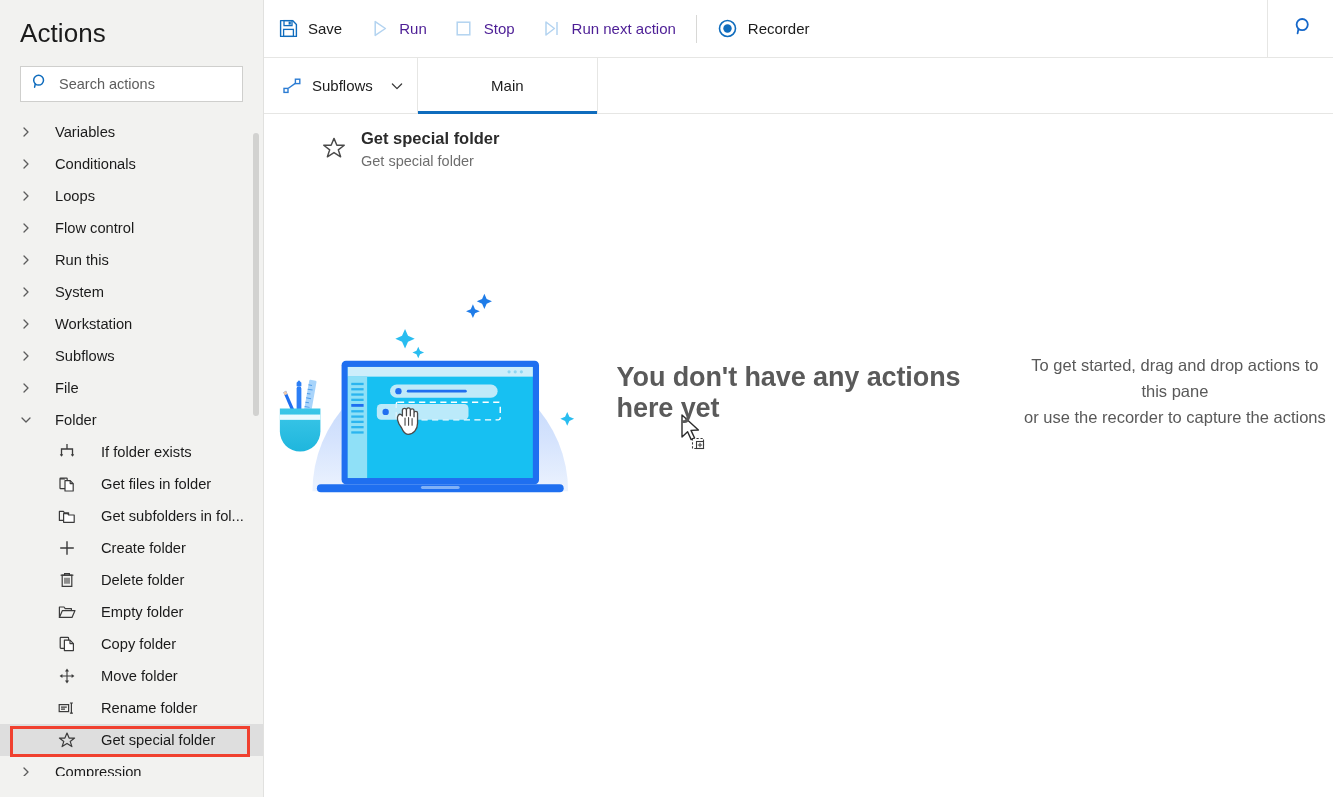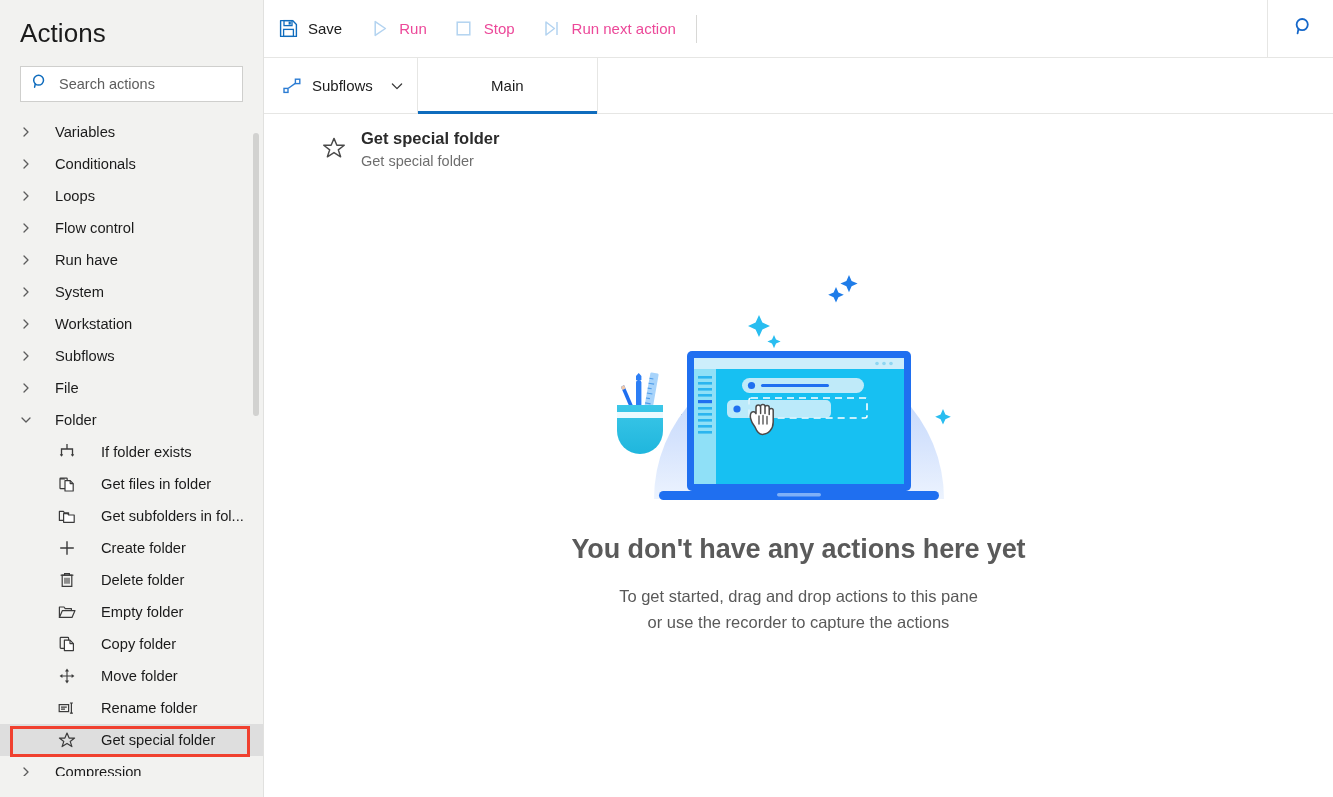--- a/index.html
+++ b/index.html
@@ -151,21 +151,21 @@
   .tb-btn .tb-ico {
     width: 22px; height: 22px;
     display: flex; align-items: center; justify-content: center;
     margin-right: 9px;
   }
   .tb-btn .tb-label {
     font-size: 15px;
     color: #1b1b1b;
     white-space: nowrap;
   }
-  .tb-btn.disabled .tb-label { color: #ec4899; }
+  .tb-btn.disabled .tb-label { color: #4c1d95; }
   .tb-sep {
     width: 1px; height: 28px;
     background: #d8d8d6;
     margin: 0 7px;
   }
   .tb-spacer { flex: 1 1 auto; }
   .tb-search {
     width: 66px; height: 58px;
     display: flex; align-items: center; justify-content: center;
     border-left: 1px solid #e6e6e4;
@@ -245,23 +245,23 @@
   }
   .drag-cursor {
     position: absolute;
     left: 416px; top: 300px;
     width: 28px; height: 36px;
   }
 
   .empty-state {
     position: absolute;
     left: 0; right: 0;
-    top: 123px;
-    display: flex;
-    flex-direction: column;
+    top: 130px;
+    display: flex;
+    flex-direction: row;
     align-items: center;
   }
   .illus { width: 400px; height: 275px; }
   .empty-title {
     margin-top: 22px;
     font-size: 27px;
     color: #5a5a5a;
     font-weight: bold;
     letter-spacing: -0.1px;
   }
@@ -328,21 +328,21 @@
         </span>
         <span class="label">Flow control</span>
       </div>
 
       <div class="tree-row group">
         <span class="chev">
           <svg width="12" height="12" viewBox="0 0 12 12">
               <path d="M4 2 L8 6 L4 10" fill="none" stroke="#5c5c5c" stroke-width="1.3" stroke-linecap="round" stroke-linejoin="round"></path>
             </svg>
         </span>
-        <span class="label">Run have</span>
+        <span class="label">Run this</span>
       </div>
 
       <div class="tree-row group">
         <span class="chev">
           <svg width="12" height="12" viewBox="0 0 12 12">
               <path d="M4 2 L8 6 L4 10" fill="none" stroke="#5c5c5c" stroke-width="1.3" stroke-linecap="round" stroke-linejoin="round"></path>
             </svg>
         </span>
         <span class="label">System</span>
       </div>
@@ -549,20 +549,29 @@
           <svg width="21" height="21" viewBox="0 0 21 21">
             <path d="M5 4 L13.4 10.5 L5 17 Z" fill="none" stroke="#b3d3f0" stroke-width="1.5" stroke-linejoin="round"></path>
             <path d="M16 4 V17" stroke="#b3d3f0" stroke-width="1.5"></path>
           </svg>
         </span>
         <span class="tb-label">Run next action</span>
       </div>
 
       <div class="tb-sep"></div>
 
+      <div class="tb-btn">
+        <span class="tb-ico">
+          <svg width="21" height="21" viewBox="0 0 21 21">
+            <circle cx="10.5" cy="10.5" r="8" fill="none" stroke="#0f6cbd" stroke-width="1.6"></circle>
+            <circle cx="10.5" cy="10.5" r="4.2" fill="#0f6cbd"></circle>
+          </svg>
+        </span>
+        <span class="tb-label">Recorder</span>
+      </div>
 
       <div class="tb-spacer"></div>
 
       <div class="tb-search">
         <span>
           <svg width="24" height="24" viewBox="0 0 24 24">
             <circle cx="13.2" cy="9.6" r="5.6" fill="none" stroke="#1567c9" stroke-width="1.8"></circle>
             <line x1="8.6" y1="18.4" x2="9.4" y2="14.2" stroke="#1567c9" stroke-width="1.8" stroke-linecap="round"></line>
           </svg>
         </span>

